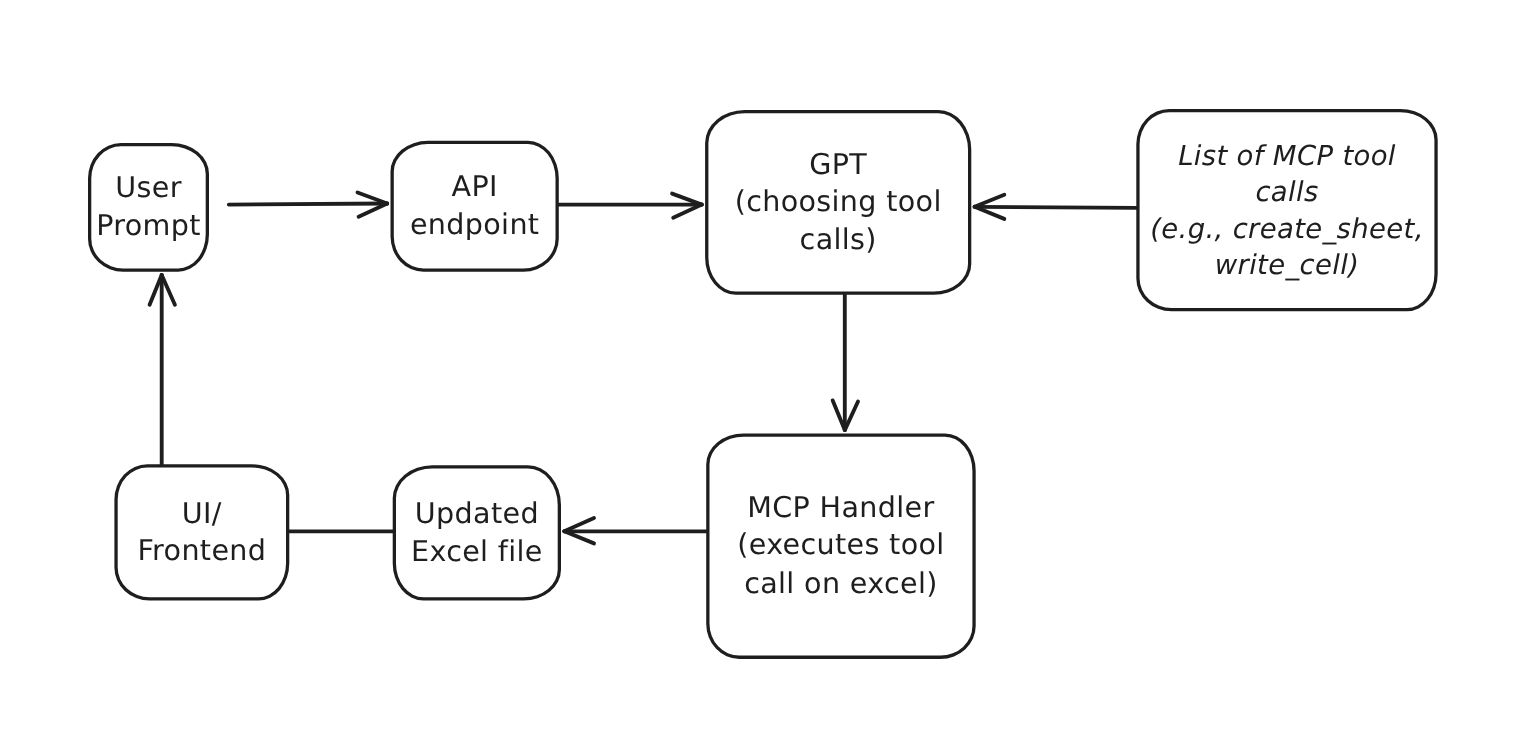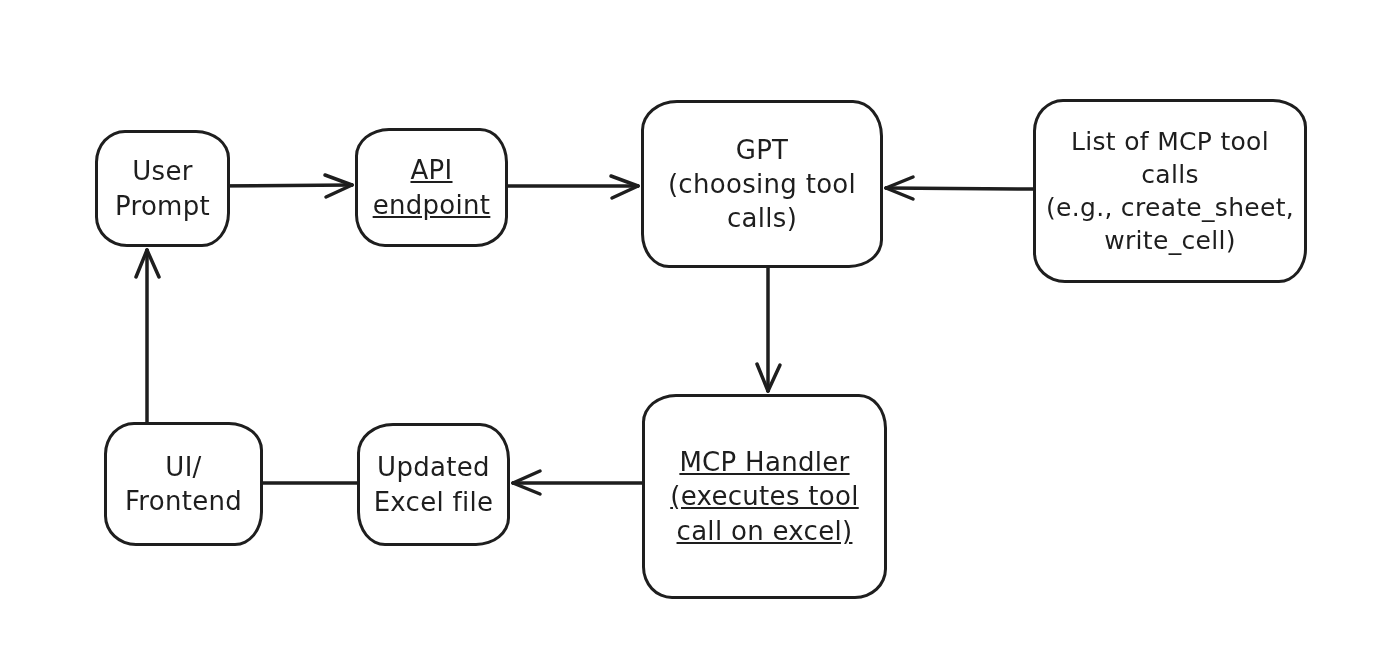--- a/index.html
+++ b/index.html
@@ -33,27 +33,27 @@
     align-items: center;
     justify-content: center;
     text-align: center;
     white-space: pre-line;
     font-size: 26px;
     line-height: 1.32;
     letter-spacing: 0.3px;
   }
   
   .r1 { border-radius: 30px 34px 28px 32px / 32px 28px 34px 30px; }
-  .r2 { border-radius: 34px 28px 32px 30px / 28px 34px 30px 32px; text-decoration: underline; }
+  .r2 { border-radius: 34px 28px 32px 30px / 28px 34px 30px 32px; }
   .r3 { border-radius: 36px 30px 34px 28px / 30px 36px 28px 34px; }
 
-  .node-user-prompt   { left:  95px; top: 130px; width: 135px; height: 117px; }
+  .node-user-prompt   { left:  80px; top: 130px; width: 110px; height: 117px; }
   .node-api-endpoint  { left: 355px; top: 128px; width: 153px; height: 119px; }
   .node-gpt           { left: 641px; top: 100px; width: 242px; height: 168px; }
-  .node-mcp-tool-list { left:1033px; top:  99px; width: 274px; height: 184px; font-size: 25px; }
+  .node-mcp-tool-list { left:1033px; top:  99px; width: 274px; height: 184px; font-size: 25px; font-style: italic; }
   .node-mcp-handler   { left: 642px; top: 394px; width: 245px; height: 205px; }
   .node-updated-excel { left: 357px; top: 423px; width: 153px; height: 123px; }
   .node-ui-frontend   { left:  68px; top: 422px; width: 159px; height: 124px; margin-left: 36px; }
 
   .edge {
     stroke: #1e1e1e;
     stroke-width: 3.5;
     stroke-linecap: round;
     fill: none;
   }

